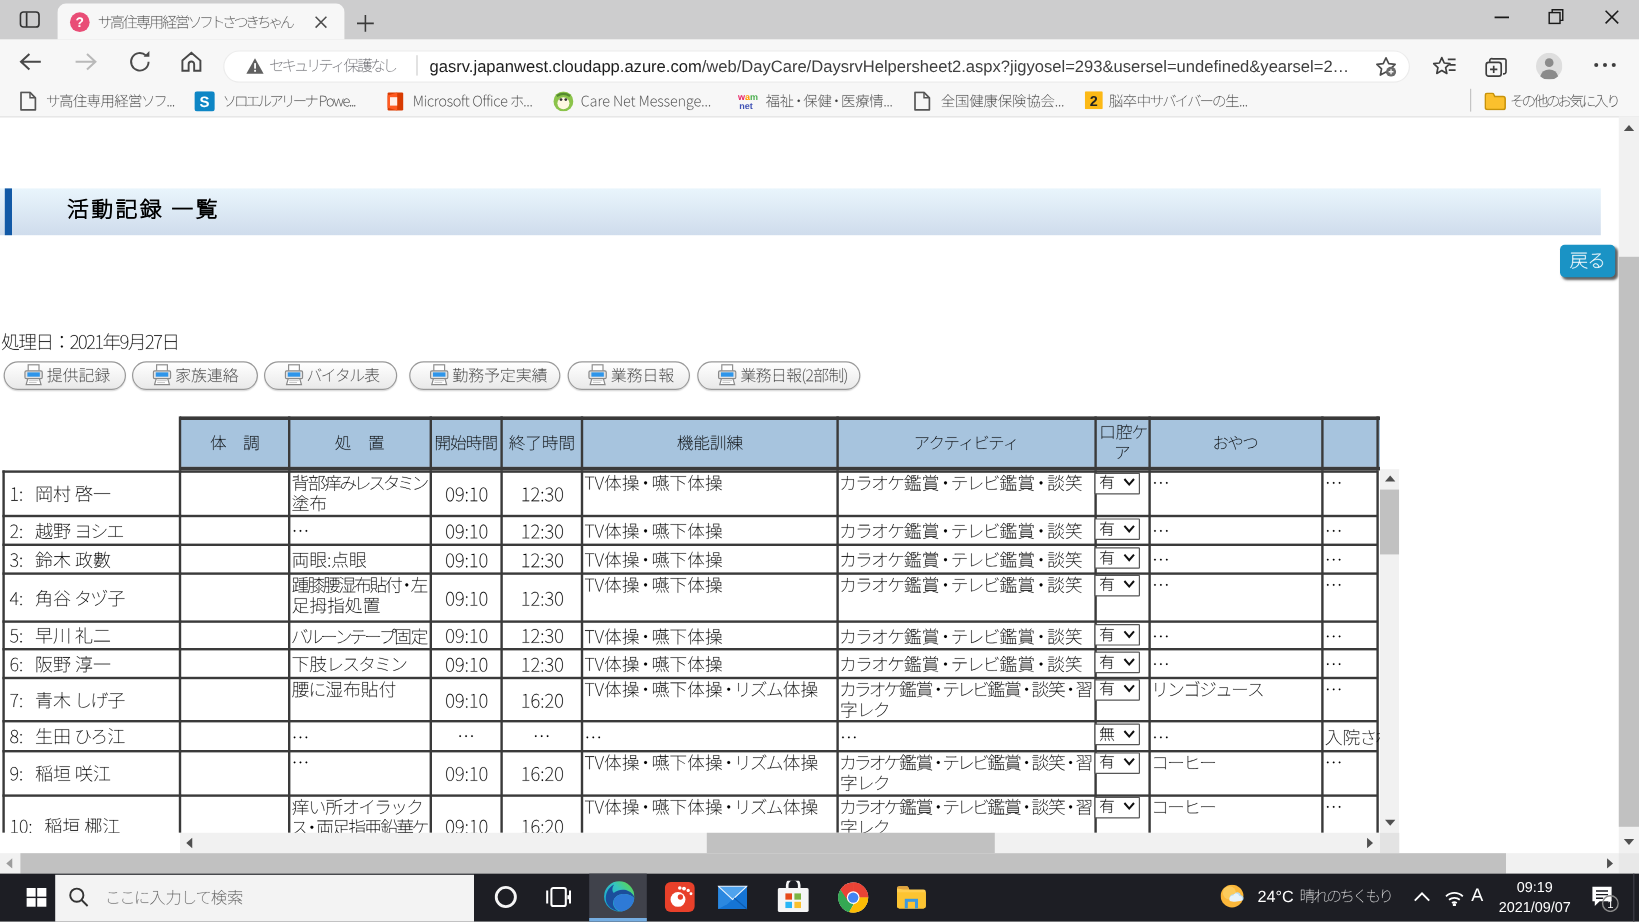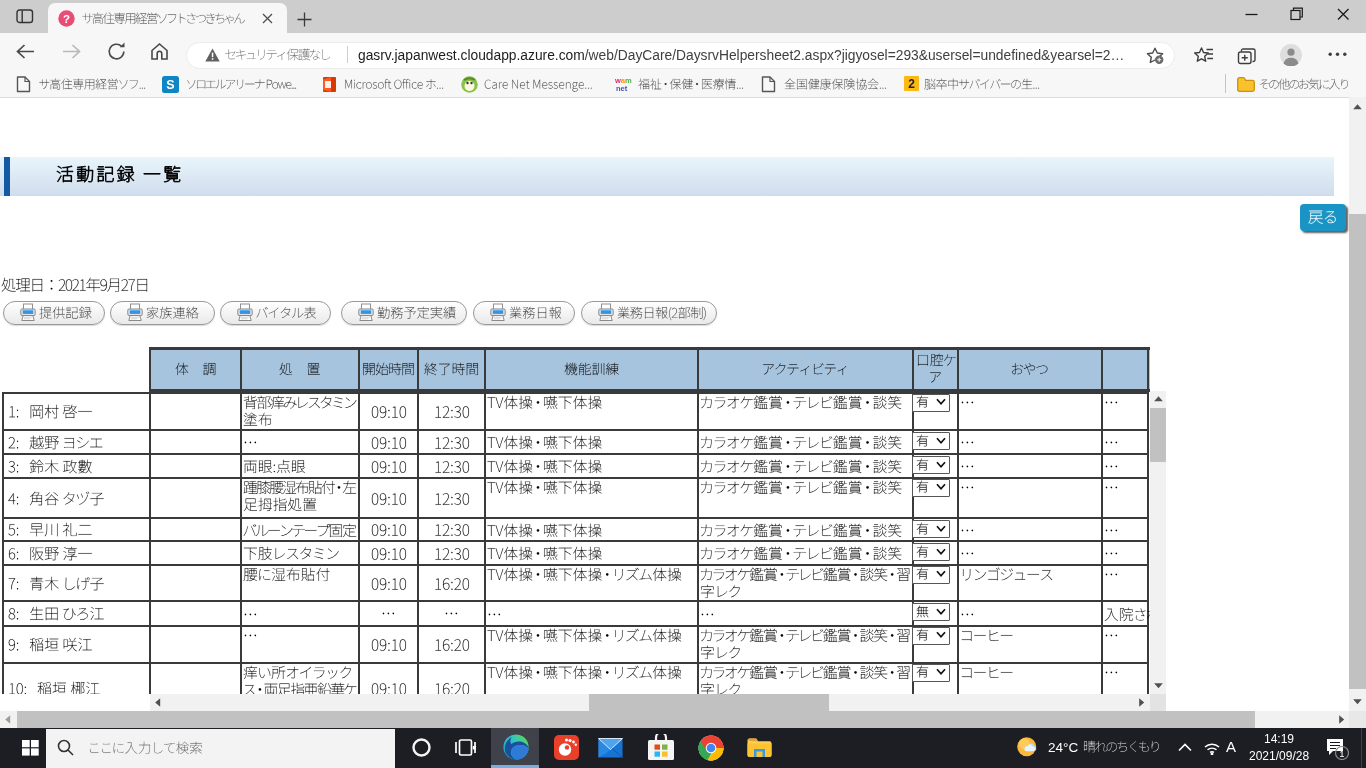--- a/index.html
+++ b/index.html
@@ -1876,20 +1876,20 @@
     </g>
   </svg>
 <svg style="position:absolute;left:1178px;top:743px" width="14" height="9" viewBox="0 0 14 9">
     <path d="M1 7.5 L7 1.5 L13 7.5" fill="none" stroke="#fff" stroke-width="1.6"></path>
   </svg>
 <svg style="position:absolute;left:1203px;top:740px" width="18" height="15" viewBox="0 0 18 15">
     <path d="M2 7 A10 10 0 0 1 16 7 M4.5 9.8 A7 7 0 0 1 13.5 9.8 M7 12.4 A3.6 3.6 0 0 1 11 12.4" fill="none" stroke="#fff" stroke-width="1.5"></path>
     <circle cx="9" cy="14" r="1.4" fill="#fff"></circle>
   </svg>
 <div style="position:absolute;left:1226px;top:738px;font:15px 'Liberation Sans',sans-serif;color:#fff;font-weight:500">A</div>
-<div style="position:absolute;left:1264px;top:732px;font:12px 'Liberation Sans',sans-serif;color:#fff">14:19</div>
-<div style="position:absolute;left:1249px;top:749px;font:12px 'Liberation Sans',sans-serif;color:#fff">2021/09/28</div>
+<div style="position:absolute;left:1264px;top:732px;font:12px 'Liberation Sans',sans-serif;color:#fff">09:19</div>
+<div style="position:absolute;left:1249px;top:749px;font:12px 'Liberation Sans',sans-serif;color:#fff">2021/09/07</div>
 <div style="position:absolute;left:1361px;top:728px;width:1px;height:40px;background:#3e3e46"></div>
 <svg style="position:absolute;left:1325px;top:738px" width="24" height="22" viewBox="0 0 24 22">
     <path d="M2 1 H18 V13 H8 L4 17 V13 H2 Z" fill="#fff"></path>
     <path d="M5 4.5 H15 M5 7.5 H15 M5 10.5 H11" stroke="#17181f" stroke-width="1.2"></path>
     <circle cx="17" cy="15" r="6.5" fill="none" stroke="#8a8a8a" stroke-width="1.2"></circle>
     <text x="17" y="19" font-family="Liberation Sans" font-size="9.5" fill="#fff" text-anchor="middle">1</text>
   </svg>
 </body></html>

